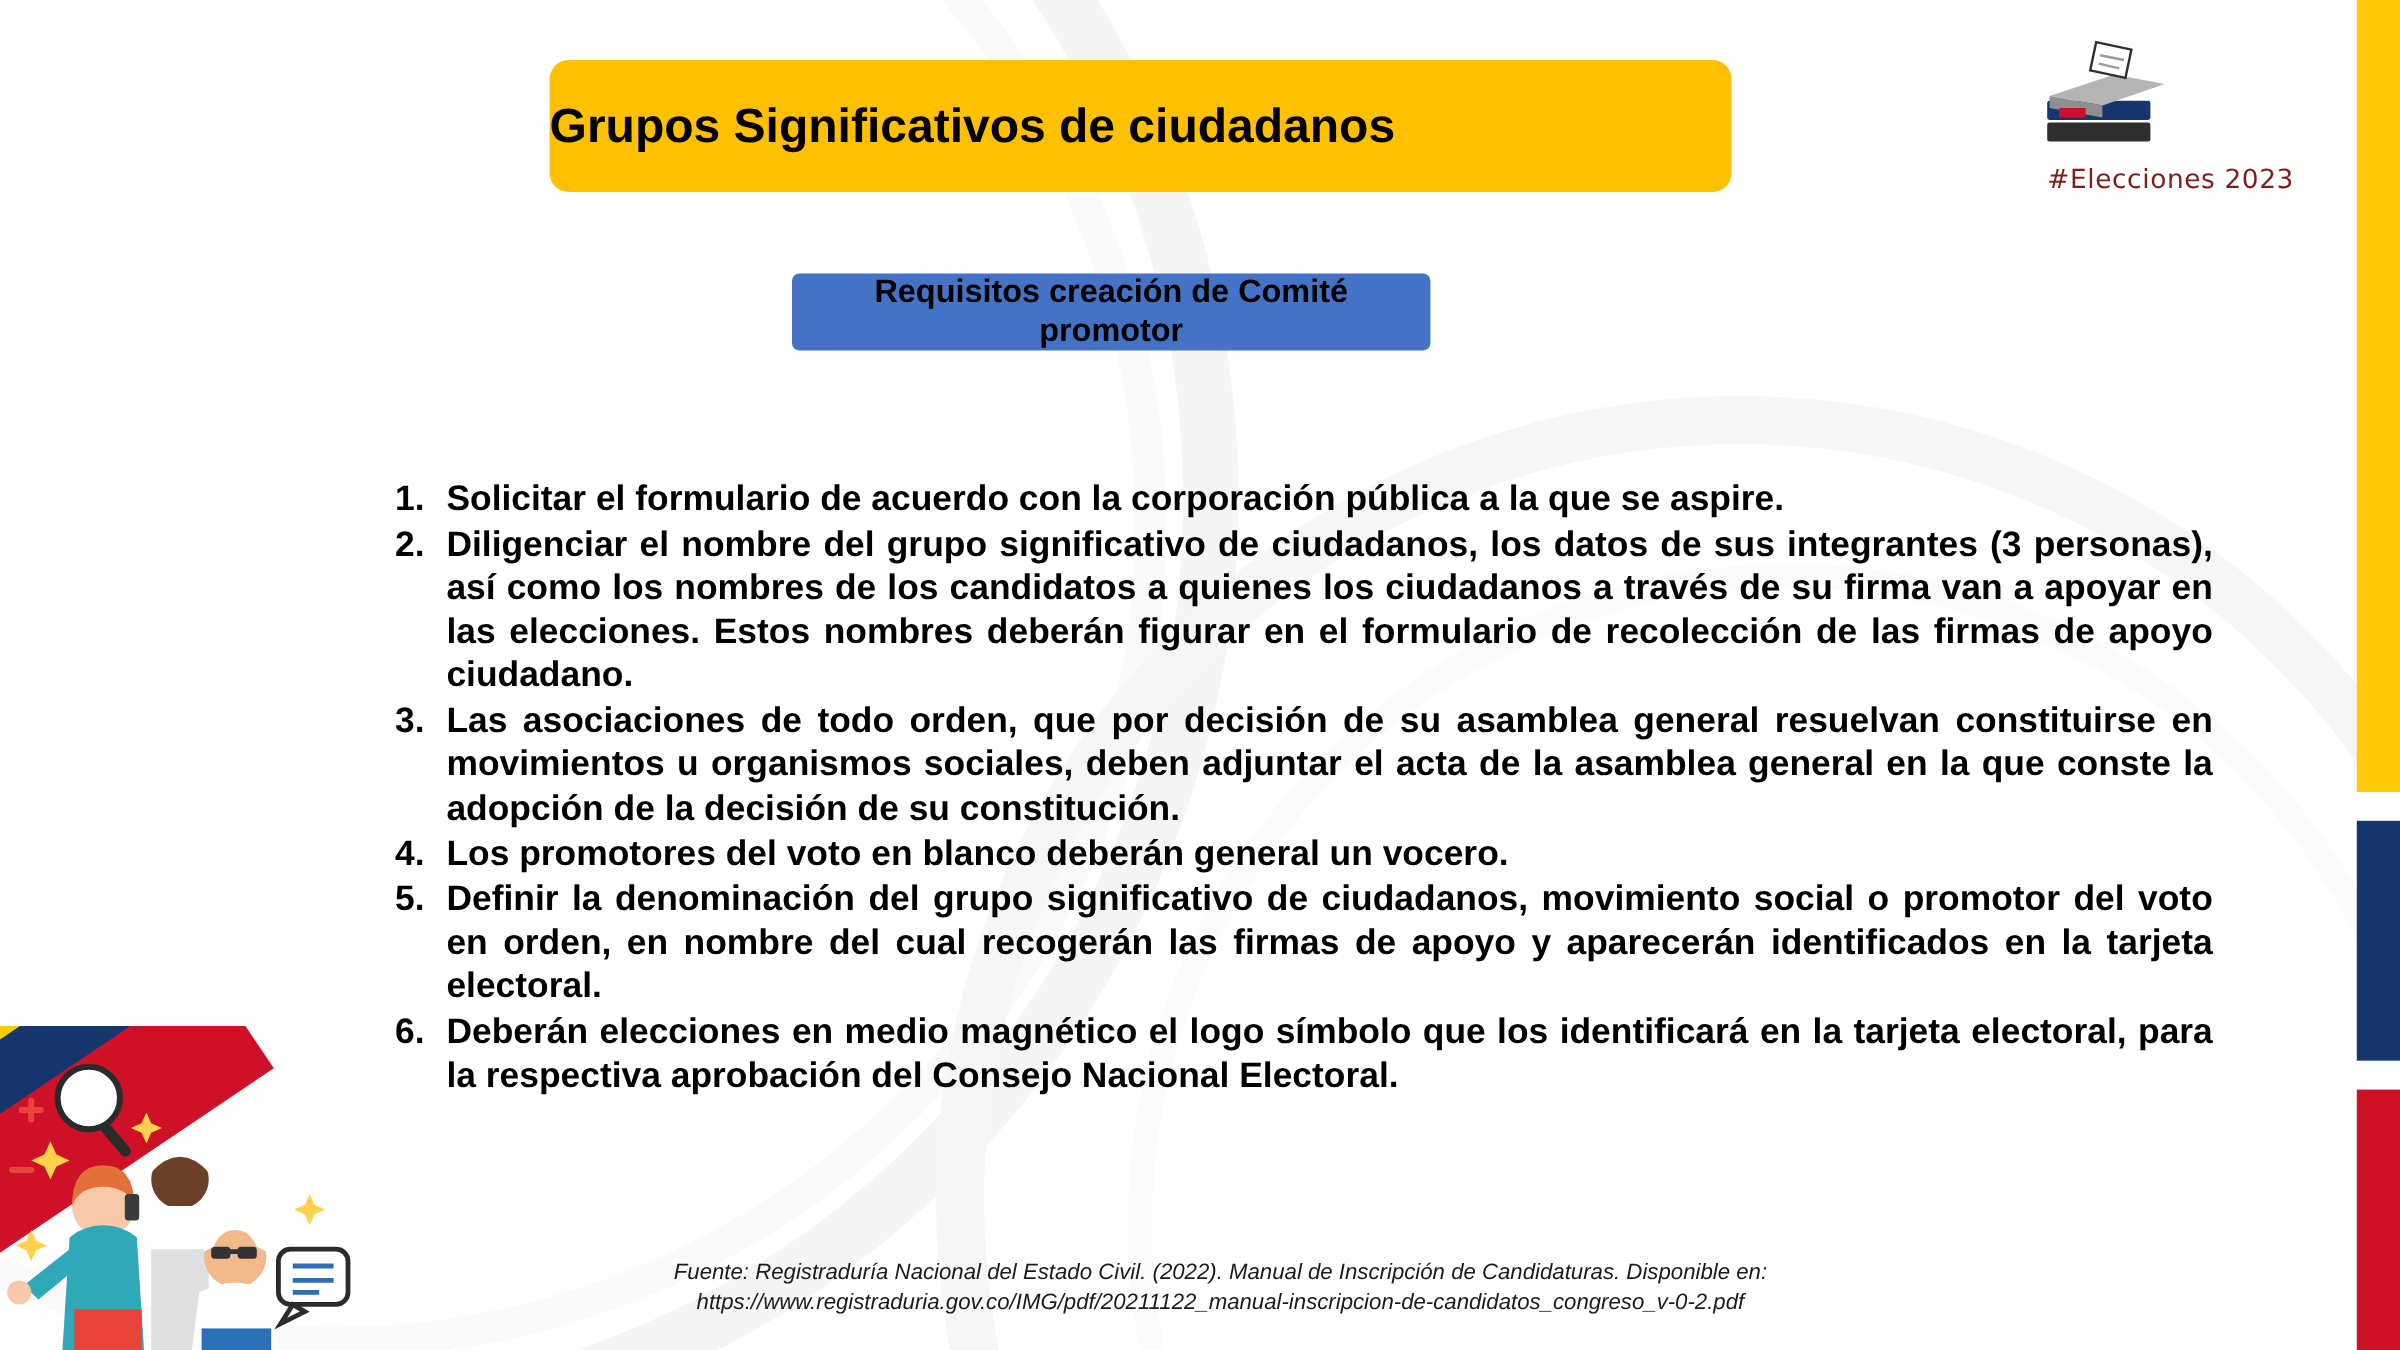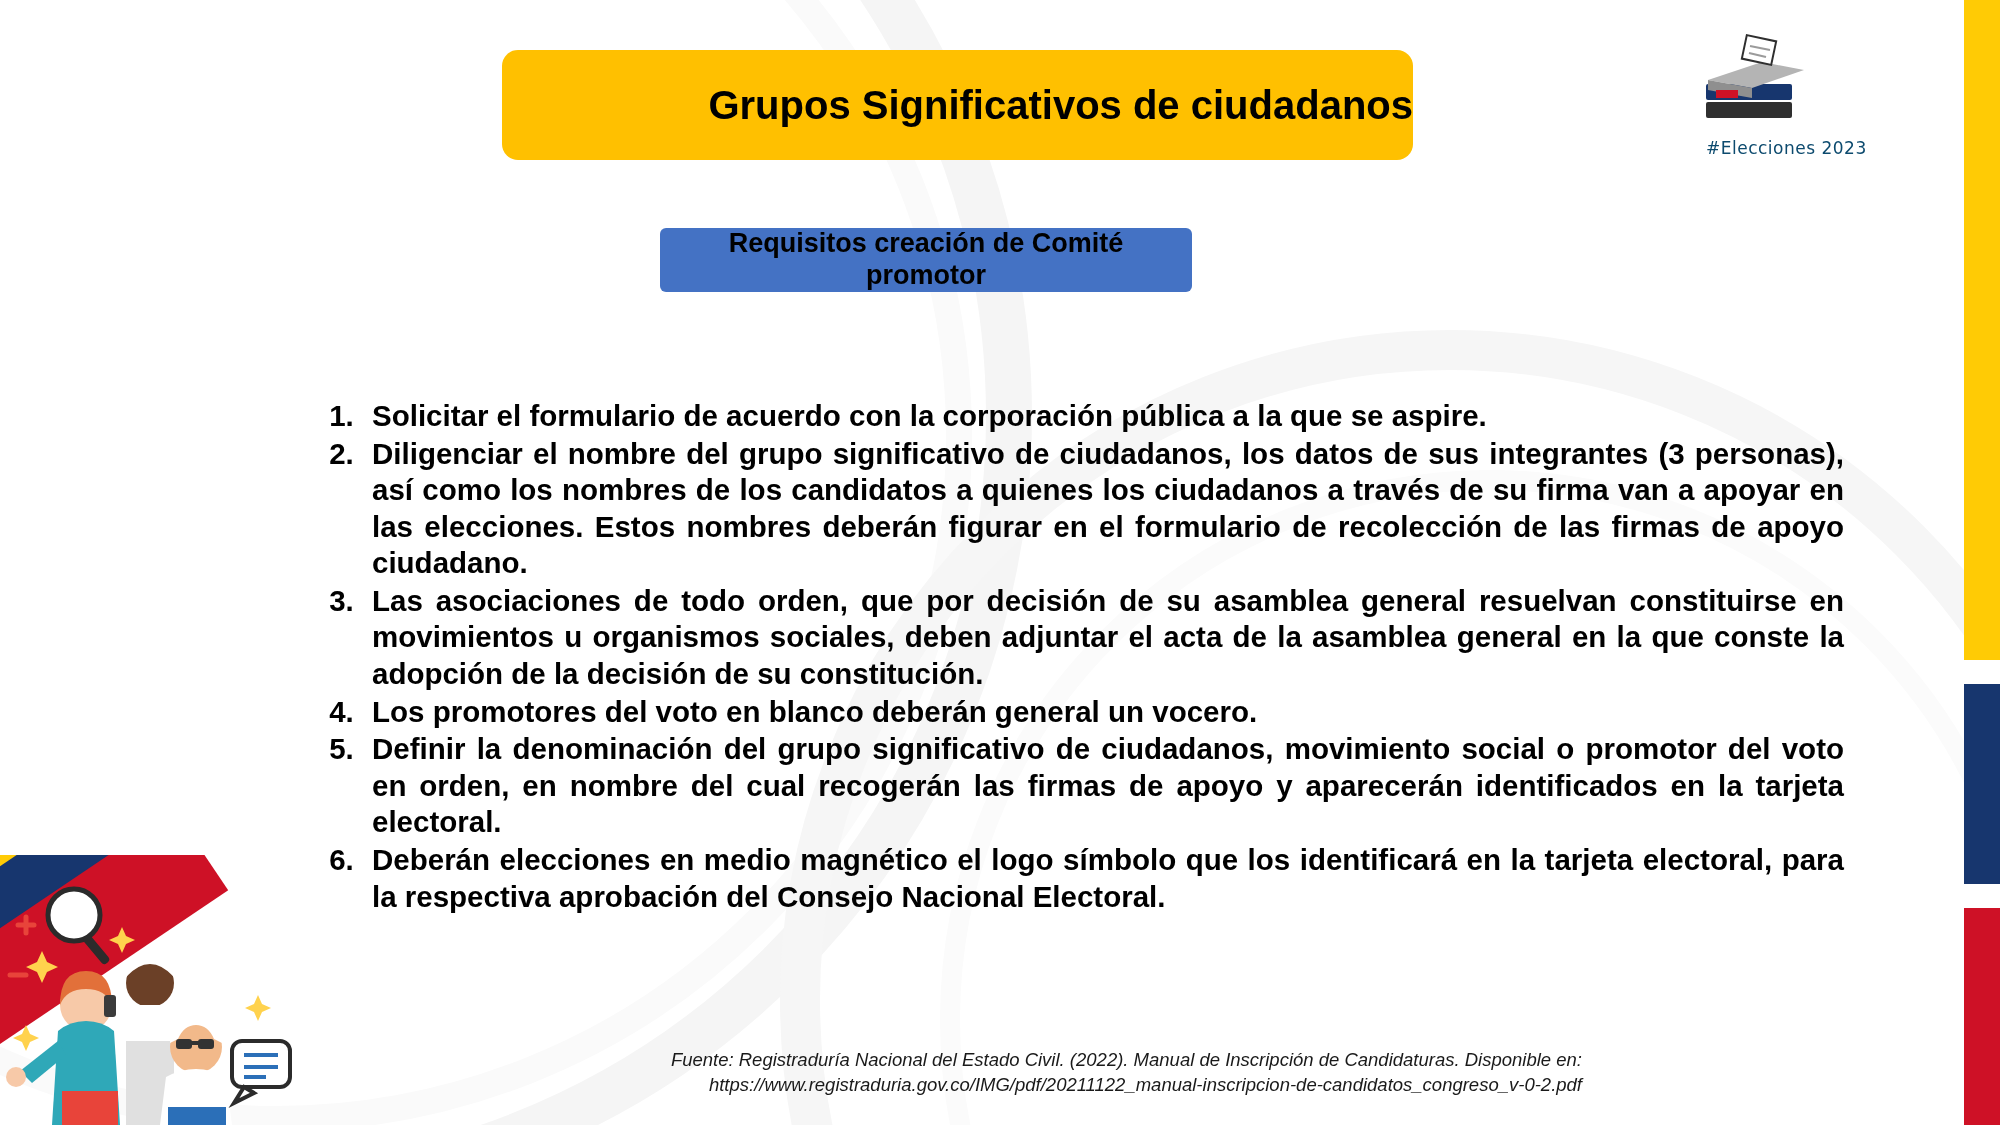--- a/index.html
+++ b/index.html
@@ -71,39 +71,38 @@
     position: absolute;
     left: 1700px;
     top: 28px;
     width: 240px;
     height: 110px;
   }
   .logo-tag {
     position: absolute;
     left: 1706px;
     top: 138px;
-    font-size: 17px;
-    color: #0c4a6e;
+    font-size: 22px;
+    color: #7f1d1d;
     letter-spacing: 0.5px;
     font-family: "DejaVu Sans", sans-serif;
   }
 
   
   .title-banner {
     position: absolute;
     left: 458px;
     top: 50px;
-    width: 911px;
+    width: 985px;
     height: 110px;
     background: #ffc000;
     border-radius: 16px;
     display: flex;
     align-items: center;
-    justify-content: flex-end;
-    margin-left: 44px;
+    justify-content: flex-start;
   }
   .title-banner span {
     font-size: 40px;
     font-weight: bold;
     color: #000000;
     text-align: center;
   }
 
   
   .sub-banner {
@@ -154,21 +153,21 @@
   
   .source {
     position: absolute;
     left: 452px;
     top: 1048px;
     width: 1130px;
     font-size: 18.5px;
     font-style: italic;
     color: #1a1a1a;
     line-height: 1.35;
-    text-align: right;
+    text-align: center;
   }
 </style>
 </head>
 <body>
 
 <div class="bg-swoosh sw1"></div>
 <div class="bg-swoosh sw2"></div>
 <div class="bg-swoosh sw3"></div>
 <div class="bg-swoosh sw4"></div>
 

